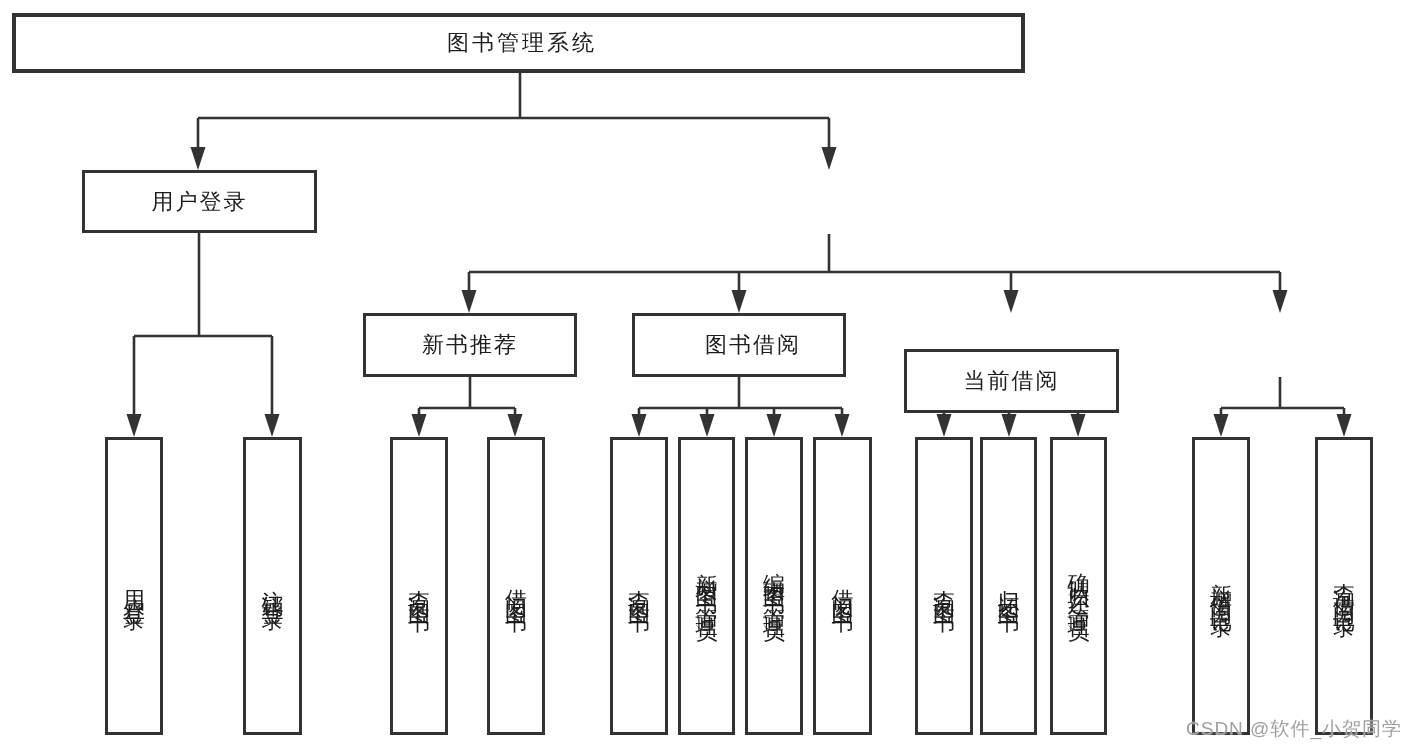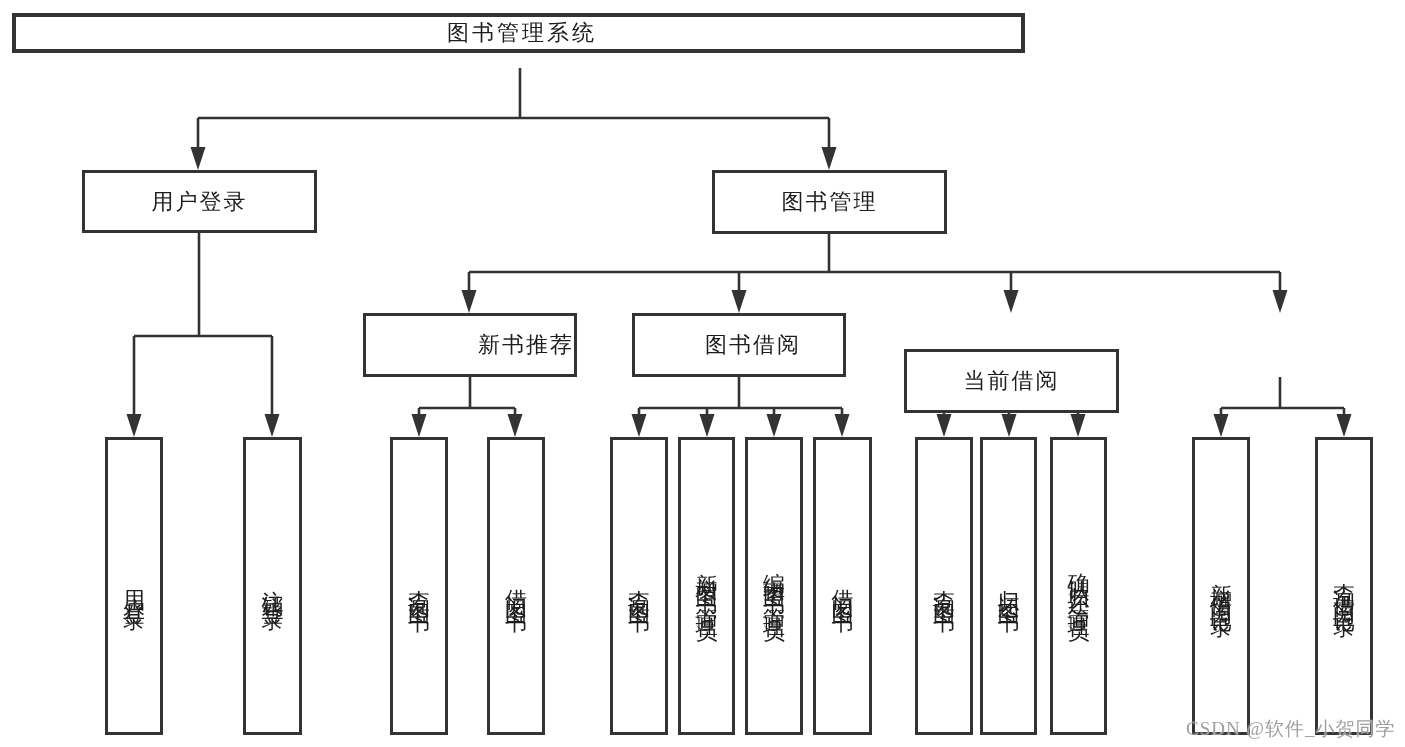--- a/index.html
+++ b/index.html
@@ -36,45 +36,41 @@
   }
   .watermark{
     position:absolute;
     left:1186px;top:716px;
     font-size:19px;
     color:rgba(154,154,154,0.95);
     letter-spacing:1px;
     white-space:nowrap;
     text-shadow:0 0 2px #ffffff;
     z-index:5;
-    font-family:Liberation Serif, serif;
   }
 </style>
 </head>
 <body>
 
 <div class="canvas">
 
   <svg class="connectors" viewBox="0 0 1405 747" xmlns="http://www.w3.org/2000/svg">
     <path id="conn-strokes" fill="none" stroke="#333333" stroke-width="2.6" d="M520 68V118M198 118H829M198 118V150M829 118V150M829 234V272M469 272H1280M469 272V293M739 272V293M1011 272V293M1280 272V293M199 233V336M134 336H272M134 336V417M272 336V417M470 377V408M419 408H515M419 408V417M515 408V417M739 377V408M639 408H842M639 408V417M707 408V417M774 408V417M842 408V417M1011 377V408M944 408H1078M944 408V417M1009 408V417M1078 408V417M1280 377V408M1221 408H1344M1221 408V417M1344 408V417"></path>
     <path id="conn-heads" fill="#333333" stroke="none" d="M190.5 147L205.5 147L198 170ZM821.5 147L836.5 147L829 170ZM461.5 290L476.5 290L469 313ZM731.5 290L746.5 290L739 313ZM1003.5 290L1018.5 290L1011 313ZM1272.5 290L1287.5 290L1280 313ZM126.5 414L141.5 414L134 437ZM264.5 414L279.5 414L272 437ZM411.5 414L426.5 414L419 437ZM507.5 414L522.5 414L515 437ZM631.5 414L646.5 414L639 437ZM699.5 414L714.5 414L707 437ZM766.5 414L781.5 414L774 437ZM834.5 414L849.5 414L842 437ZM936.5 414L951.5 414L944 437ZM1001.5 414L1016.5 414L1009 437ZM1070.5 414L1085.5 414L1078 437ZM1213.5 414L1228.5 414L1221 437ZM1336.5 414L1351.5 414L1344 437Z"></path>
   </svg>
 
-  <div class="node root" style="left:12px;top:13px;width:1013px;height:40px;padding-left:7px;">
+  <div class="node root" style="left:12px;top:13px;width:1013px;height:60px;padding-left:7px;">
     <span>图书管理系统</span>
   </div>
 
   <div class="node" style="left:82px;top:170px;width:235px;height:63px;">
     <span>用户登录</span>
   </div>
-  <div class="node" style="left:712px;top:170px;width:235px;height:64px;">
-    <span>图书管理</span>
-  </div>
 
-  <div class="node" style="left:363px;top:313px;width:214px;height:64px;justify-content:flex-end;">
+  <div class="node" style="left:363px;top:313px;width:214px;height:64px;">
     <span>新书推荐</span>
   </div>
   <div class="node" style="left:632px;top:313px;width:214px;height:64px;padding-left:28px;">
     <span>图书借阅</span>
   </div>
   <div class="node" style="left:904px;top:313px;width:215px;height:64px;margin-top:36px;">
     <span>当前借阅</span>
   </div>
 
   <div class="node leaf" style="left:105px;top:437px;width:58px;height:298px;">

